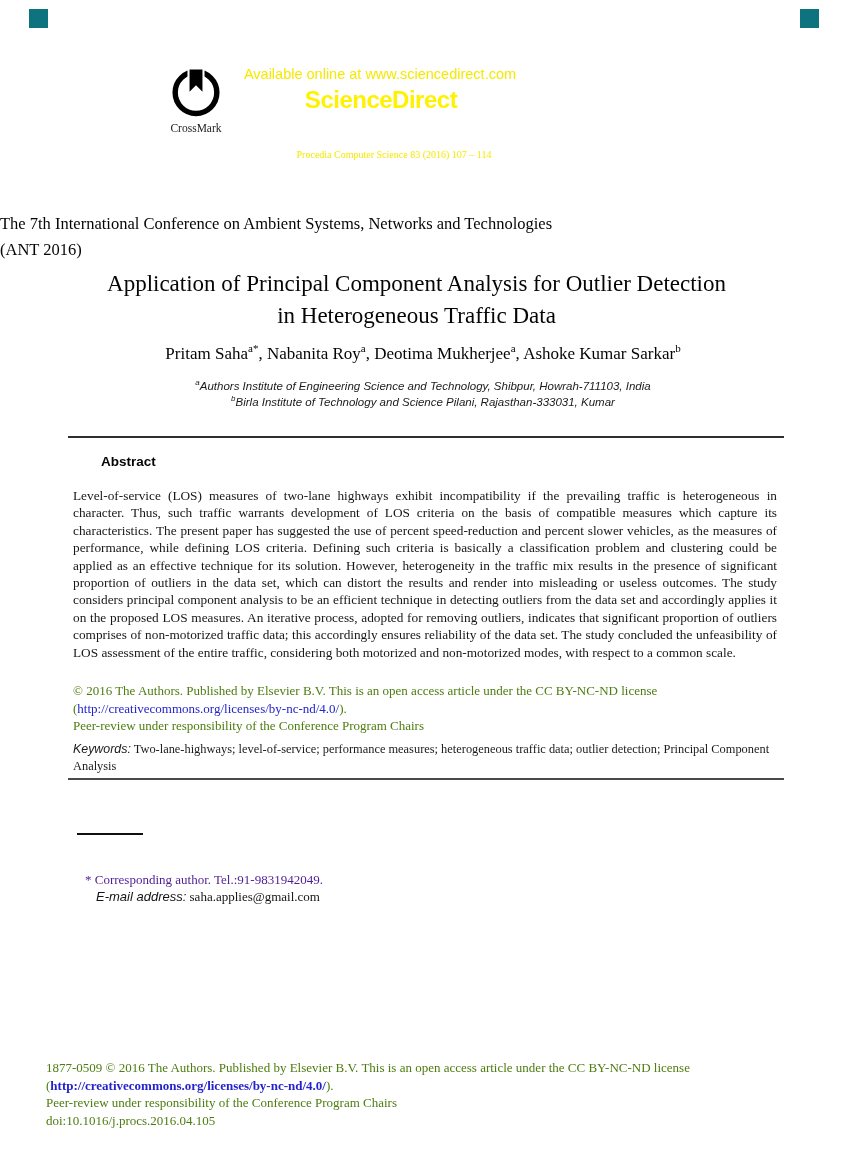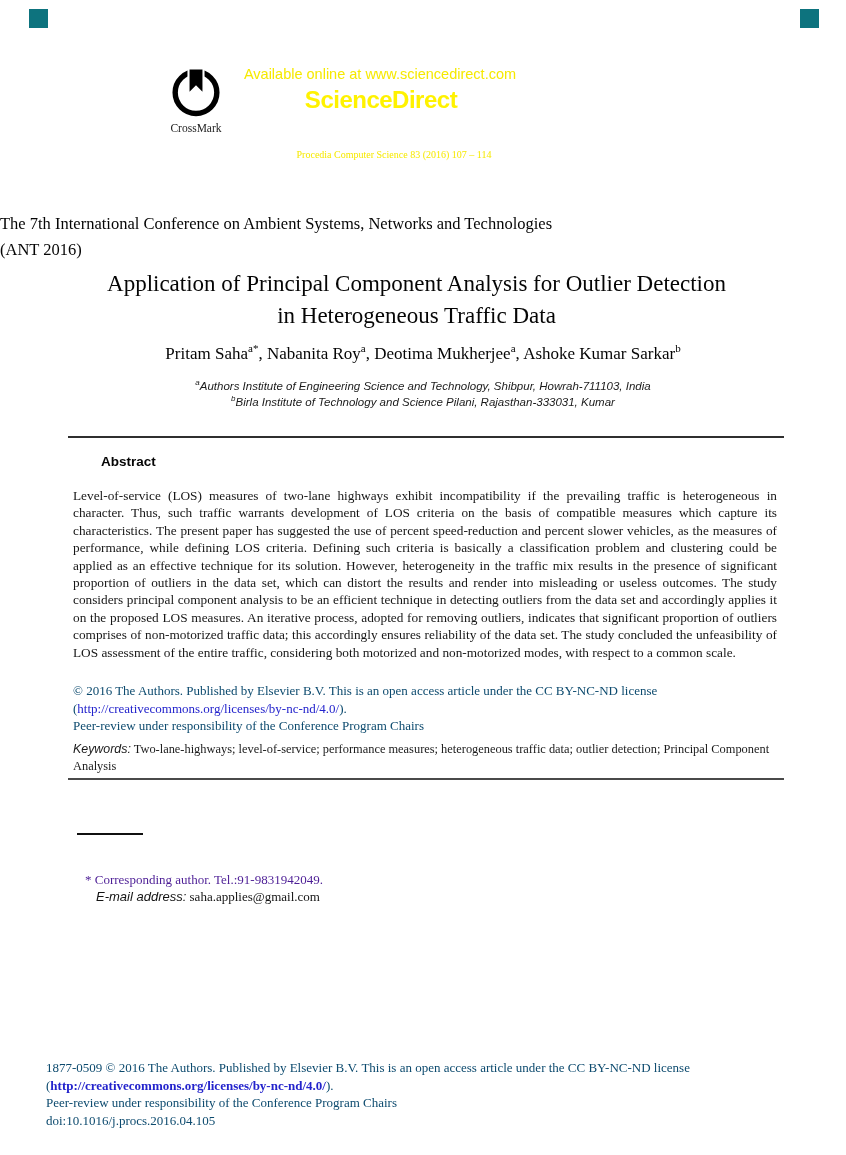--- a/index.html
+++ b/index.html
@@ -35,21 +35,21 @@
   .rule.r1{top:436px;}
   .rule.r2{top:778px;background:#4a4a4a;}
   .fn-rule{position:absolute;left:77px;top:833px;width:66px;height:2px;background:#101010;}
 
   .abstract-h{position:absolute;left:73px;top:454px;
               font-family:"Liberation Sans","DejaVu Sans",sans-serif;font-weight:bold;font-size:13.5px;color:#050505;margin-left:28px;}
   .abstract-body{position:absolute;left:73px;top:487px;width:704px;
                  font-size:13.3px;line-height:17.4px;text-align:justify;color:#161616;}
 
   .license{position:absolute;left:73px;top:682px;width:710px;font-size:13px;line-height:17.5px;}
-  .yellow{color:#0c4a6e;}
+  .yellow{color:#4d7c0f;}
   .link{color:#2323cc;cursor:pointer;}
   .link.bold{font-weight:bold;}
 
   .keywords{position:absolute;left:73px;top:733px;width:702px;font-size:12.4px;line-height:17px;color:#1a1a1a;margin-top:8px;}
   .kw-label{font-family:"Liberation Sans","DejaVu Sans",sans-serif;font-style:italic;}
 
   .fn1{position:absolute;left:85px;top:872px;font-size:13px;color:#4c1d95;}
   .fn2{position:absolute;left:96px;top:889px;font-size:13px;color:#141414;}
   .email-label{font-family:"Liberation Sans","DejaVu Sans",sans-serif;font-style:italic;}
 

